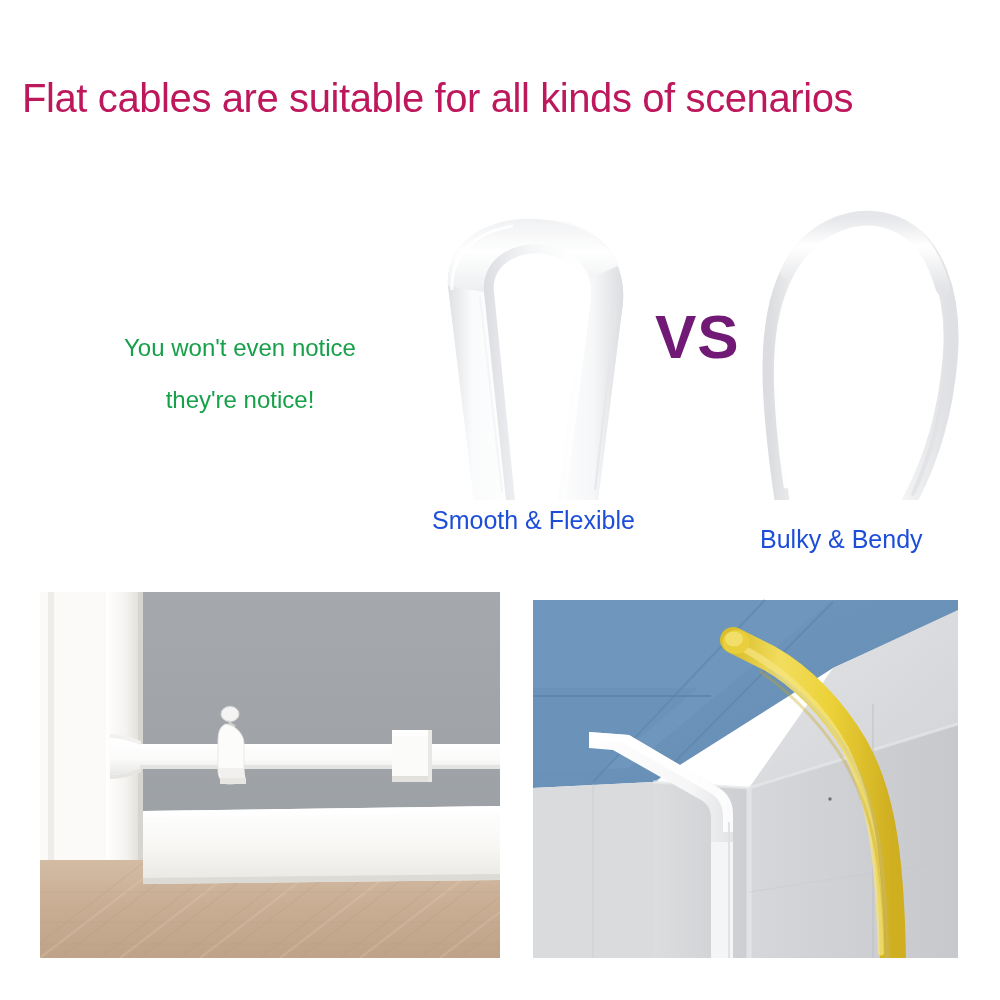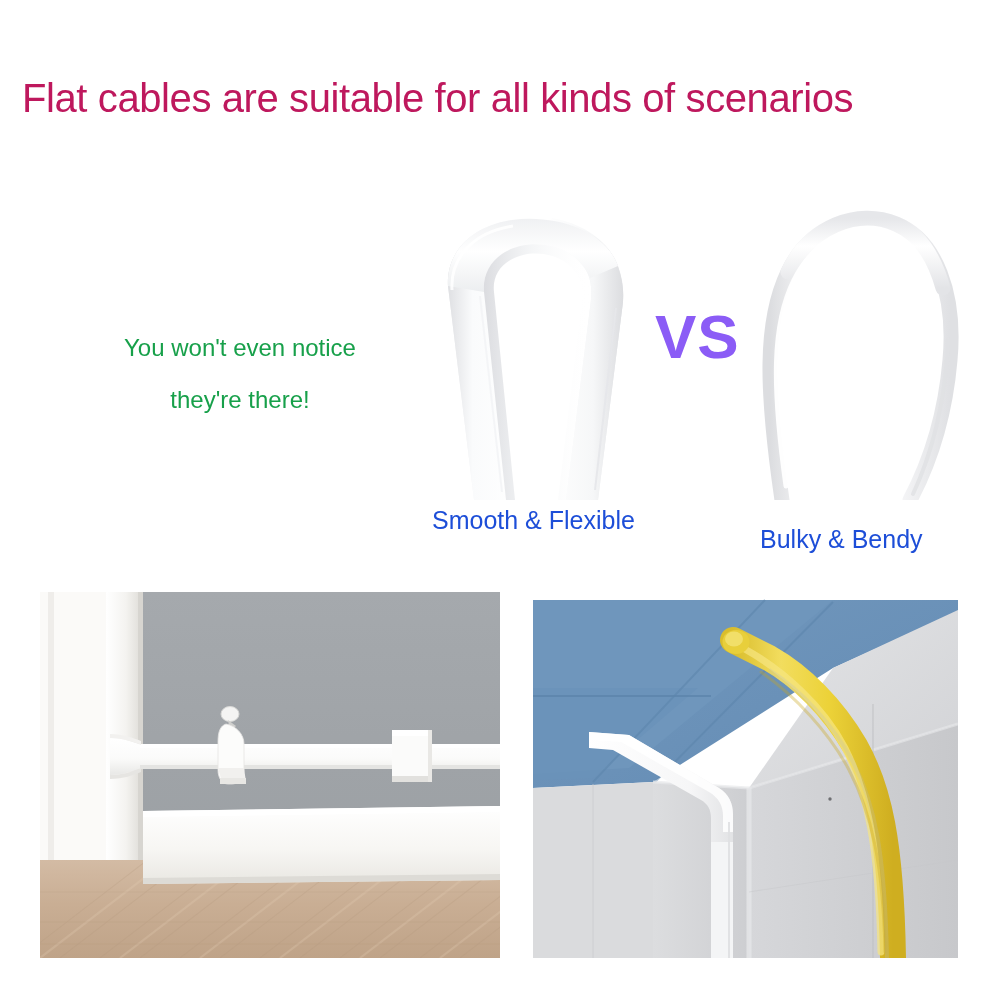--- a/index.html
+++ b/index.html
@@ -19,21 +19,21 @@
     position:absolute;left:40px;top:292px;width:400px;
     text-align:center;color:#17a04a;
     font-size:24px;line-height:52px;font-weight:400;margin-top:30px;
   }
   #callout .l1{display:block;}
   #callout .l2{display:block;}
 
   
   #vs{
     position:absolute;left:655px;top:306px;
-    font-size:62px;font-weight:700;color:#8b5cf6;
+    font-size:62px;font-weight:700;color:#701a75;
     letter-spacing:1px;line-height:62px;
   }
 
   
   #stage{position:absolute;left:0;top:180px;width:1000px;height:330px;}
   .loopwrap{position:absolute;}
   #flatloop{left:440px;top:20px;width:210px;height:300px;}
   #roundloop{left:760px;top:10px;width:240px;height:310px;}
   .loopwrap svg{display:block;width:100%;height:100%;}
 
@@ -51,21 +51,21 @@
   #panel-right{left:533px;top:592px;width:425px;height:366px;}
   .panel svg{display:block;width:100%;height:100%;}
 </style>
 </head>
 <body>
 
 <div id="headline">Flat cables are suitable for all kinds of scenarios</div>
 
 <div id="callout">
   <span class="l1">You won't even notice</span>
-  <span class="l2">they're there!</span>
+  <span class="l2">they're notice!</span>
 </div>
 
 <div id="stage">
 
   <div class="loopwrap" id="flatloop">
     <svg viewBox="0 0 210 300" xmlns="http://www.w3.org/2000/svg">
       <defs>
         <linearGradient id="ribbonOuter" x1="0" y1="0" x2="1" y2="0">
           <stop offset="0%" stop-color="#e9eaec"></stop>
           <stop offset="18%" stop-color="#fcfcfd"></stop>

